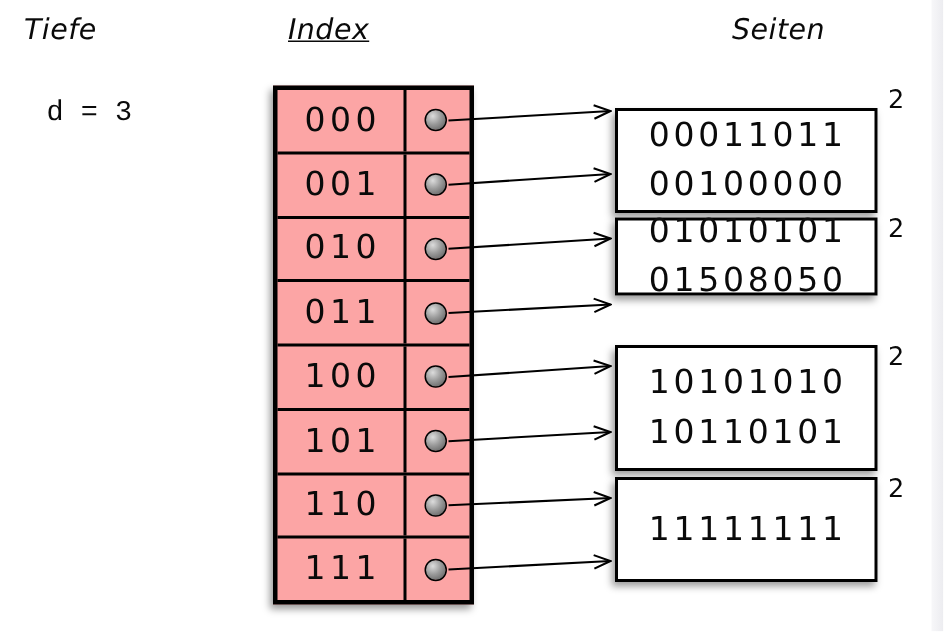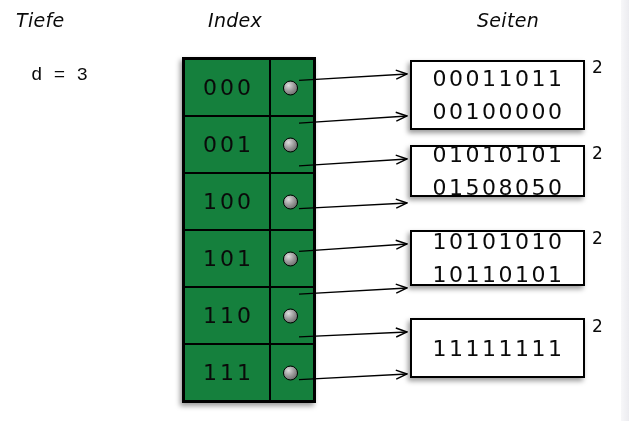--- a/index.html
+++ b/index.html
@@ -20,38 +20,38 @@
   }
   .hdr {
     position: absolute;
     font-size: 19px;
     font-style: italic;
     font-weight: 500;
     letter-spacing: 0.3px;
     white-space: nowrap;
   }
   .hdr-tiefe  { left: 16px;  top: 9px; }
-  .hdr-index  { left: 208px; top: 9px; }
-  .hdr-seiten { left: 477px; top: 9px; }
+  .hdr-index  { left: 192px; top: 9px; text-decoration: underline; }
+  .hdr-seiten { left: 488px; top: 9px; }
   .depth-value {
     position: absolute;
     left: 31px; top: 64px;
     font-size: 19px;
     font-style: normal;
     white-space: nowrap;
     font-family: Liberation Mono, monospace;
   }
   
   .index-table {
     position: absolute;
     left: 182px; top: 57px;
     width: 134px; height: 346px;
     box-sizing: border-box;
     border: 3px solid #000;
-    background: #15803d;
+    background: #fca5a5;
     box-shadow: -2px 3px 5px rgba(0,0,0,0.40);
     display: flex;
     flex-direction: column;
   }
   .index-row {
     flex: 1 1 0;
     display: flex;
     border-bottom: 2.5px solid #000;
     min-height: 0;
   }
@@ -131,20 +131,32 @@
           <span class="ptr-dot"></span>
         </div>
     </div>
     <div class="index-row">
       <div class="key-cell">001</div>
       <div class="ptr-cell">
           <span class="ptr-dot"></span>
         </div>
     </div>
     <div class="index-row">
+      <div class="key-cell">010</div>
+      <div class="ptr-cell">
+          <span class="ptr-dot"></span>
+        </div>
+    </div>
+    <div class="index-row">
+      <div class="key-cell">011</div>
+      <div class="ptr-cell">
+          <span class="ptr-dot"></span>
+        </div>
+    </div>
+    <div class="index-row">
       <div class="key-cell">100</div>
       <div class="ptr-cell">
           <span class="ptr-dot"></span>
         </div>
     </div>
     <div class="index-row">
       <div class="key-cell">101</div>
       <div class="ptr-cell">
           <span class="ptr-dot"></span>
         </div>
@@ -156,33 +168,33 @@
         </div>
     </div>
     <div class="index-row">
       <div class="key-cell">111</div>
       <div class="ptr-cell">
           <span class="ptr-dot"></span>
         </div>
     </div>
   </div>
 
-  <div class="page-box" style="top:60px;height:70px;">
+  <div class="page-box" style="top:72px;height:70px;">
     <div class="page-entry">00011011</div>
     <div class="page-entry">00100000</div>
   </div>
   <div class="page-box" style="top:145px;height:52px;">
     <div class="page-entry">01010101</div>
     <div class="page-entry">01508050</div>
   </div>
-  <div class="page-box" style="top:230px;height:56px;">
+  <div class="page-box" style="top:230px;height:84px;">
     <div class="page-entry">10101010</div>
     <div class="page-entry">10110101</div>
   </div>
-  <div class="page-box" style="top:318px;height:60px;">
+  <div class="page-box" style="top:318px;height:70px;">
     <div class="page-entry">11111111</div>
   </div>
 
   <div class="local-depth" style="top:57px;">2</div>
   <div class="local-depth" style="top:143px;">2</div>
   <div class="local-depth" style="top:228px;">2</div>
   <div class="local-depth" style="top:316px;">2</div>
 
   <svg class="arrows" id="arrows" xmlns="http://www.w3.org/2000/svg">
     <defs>

